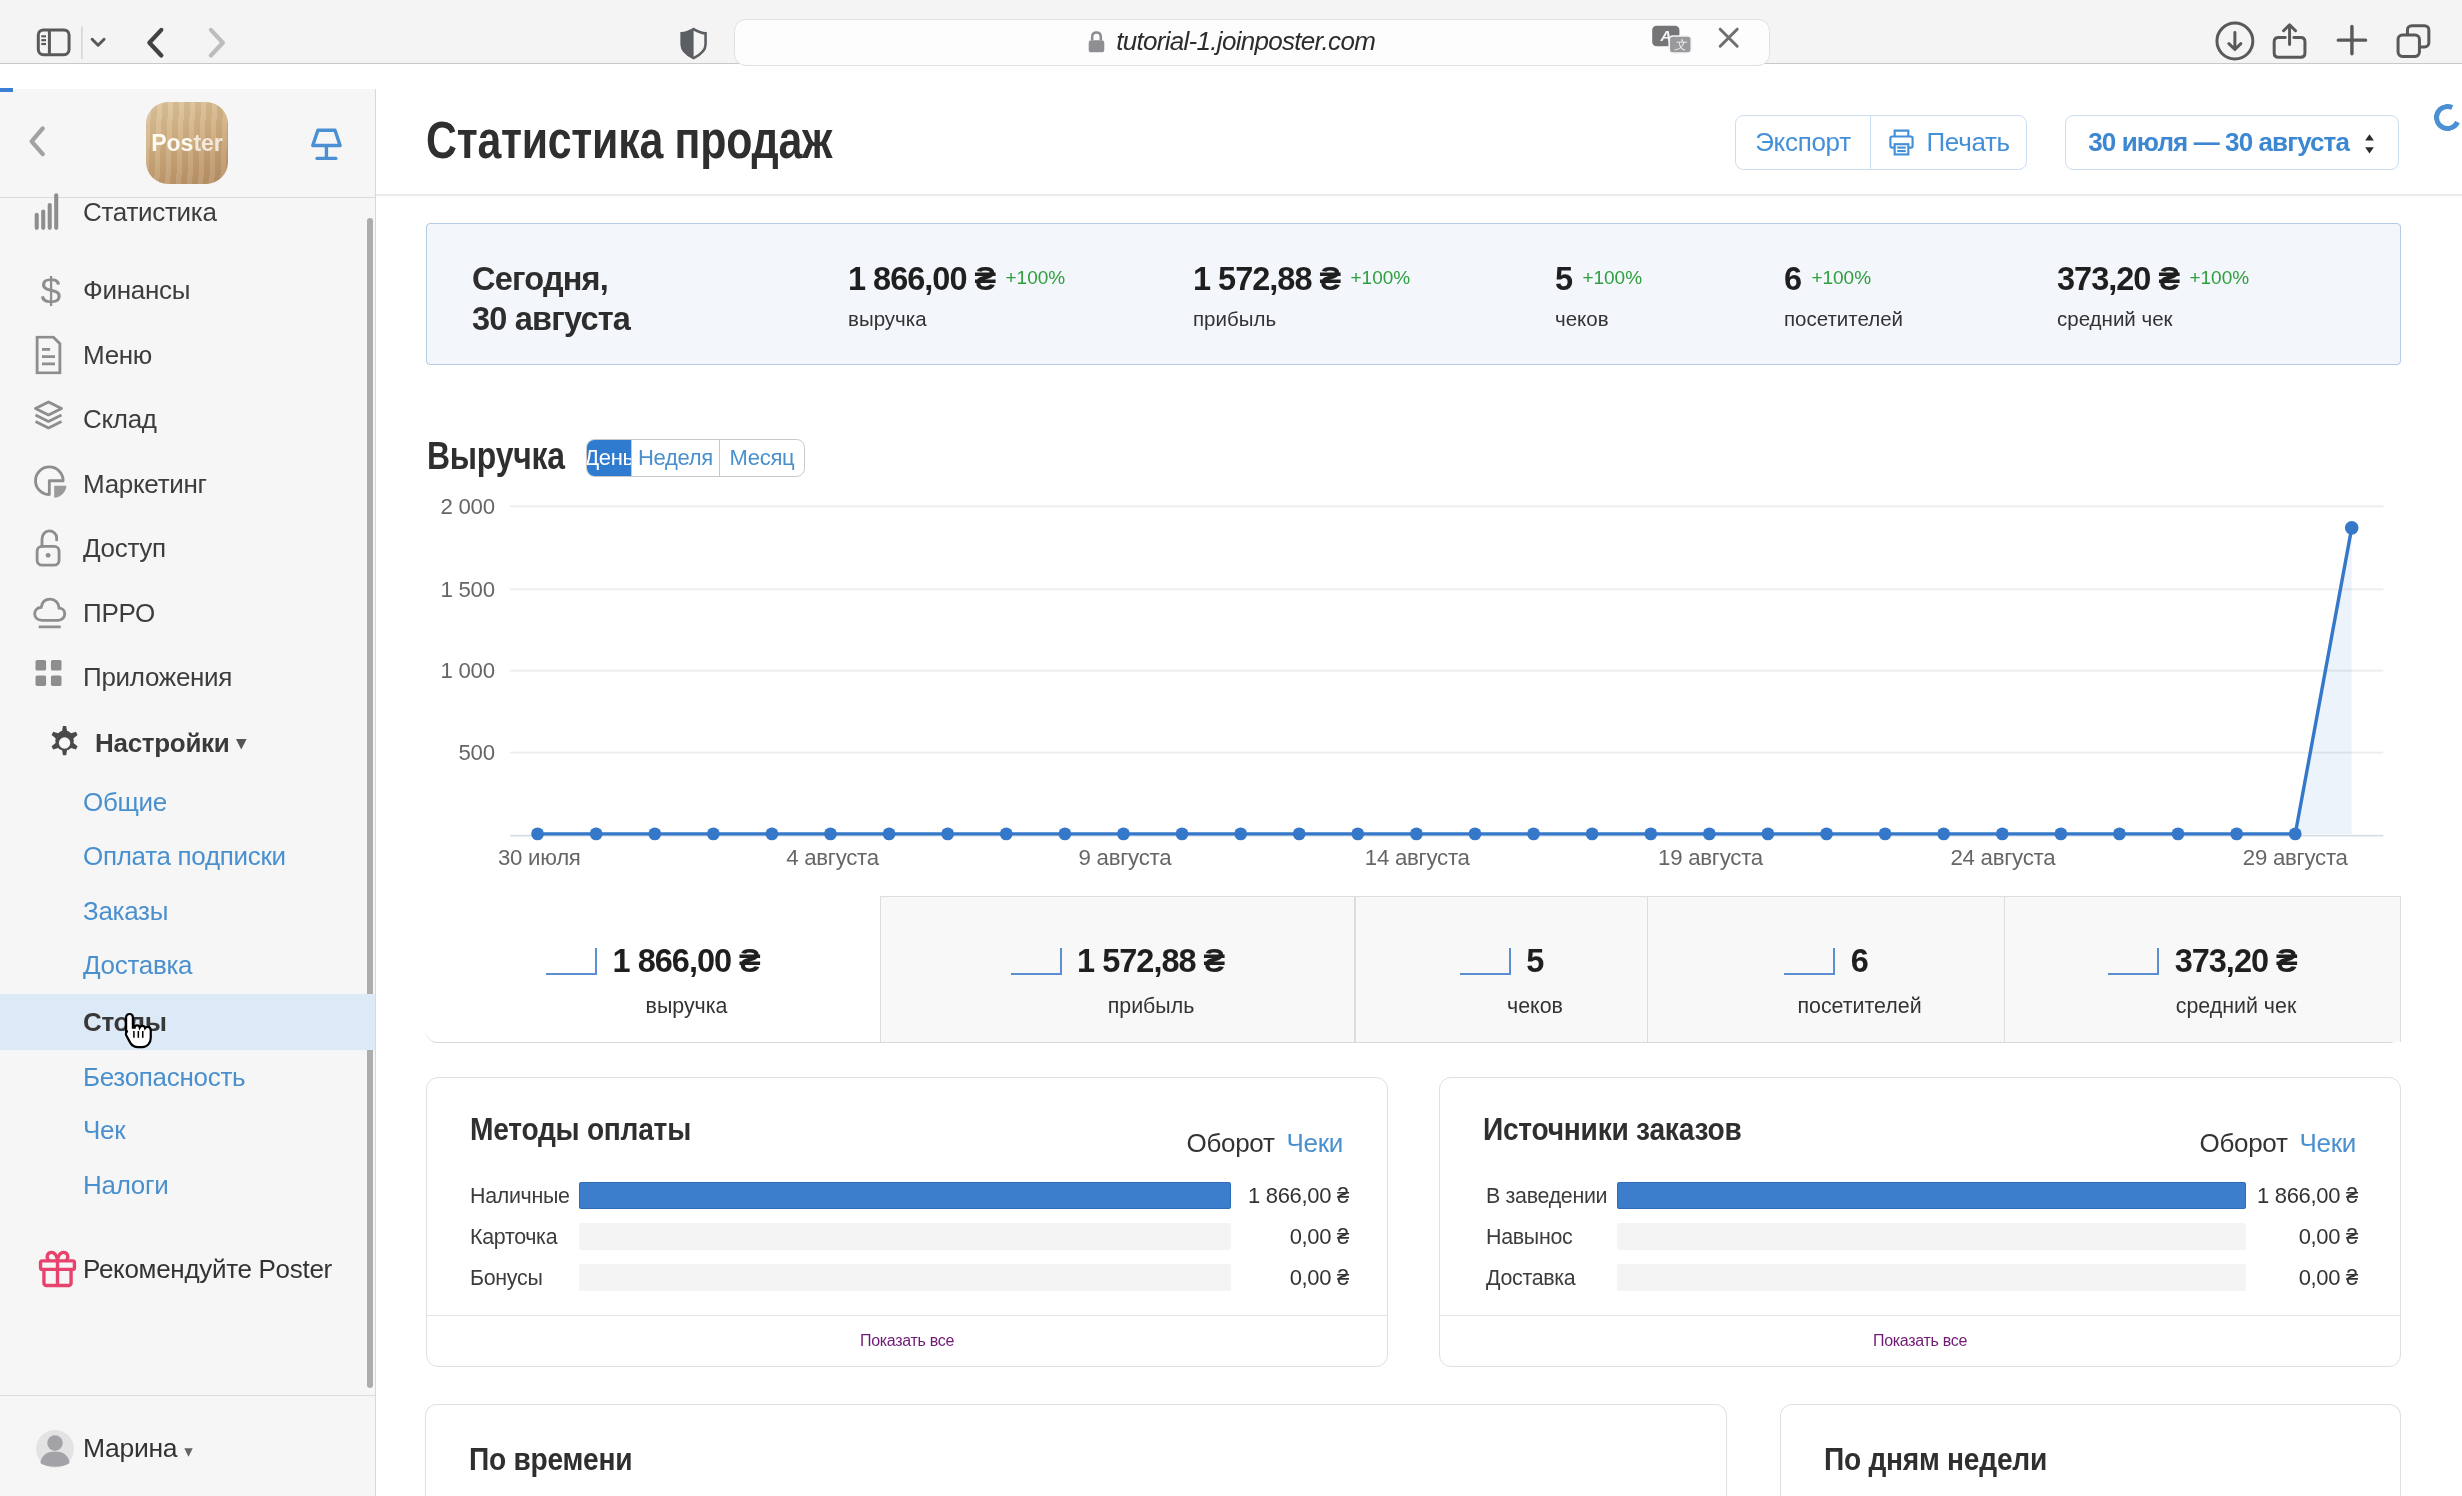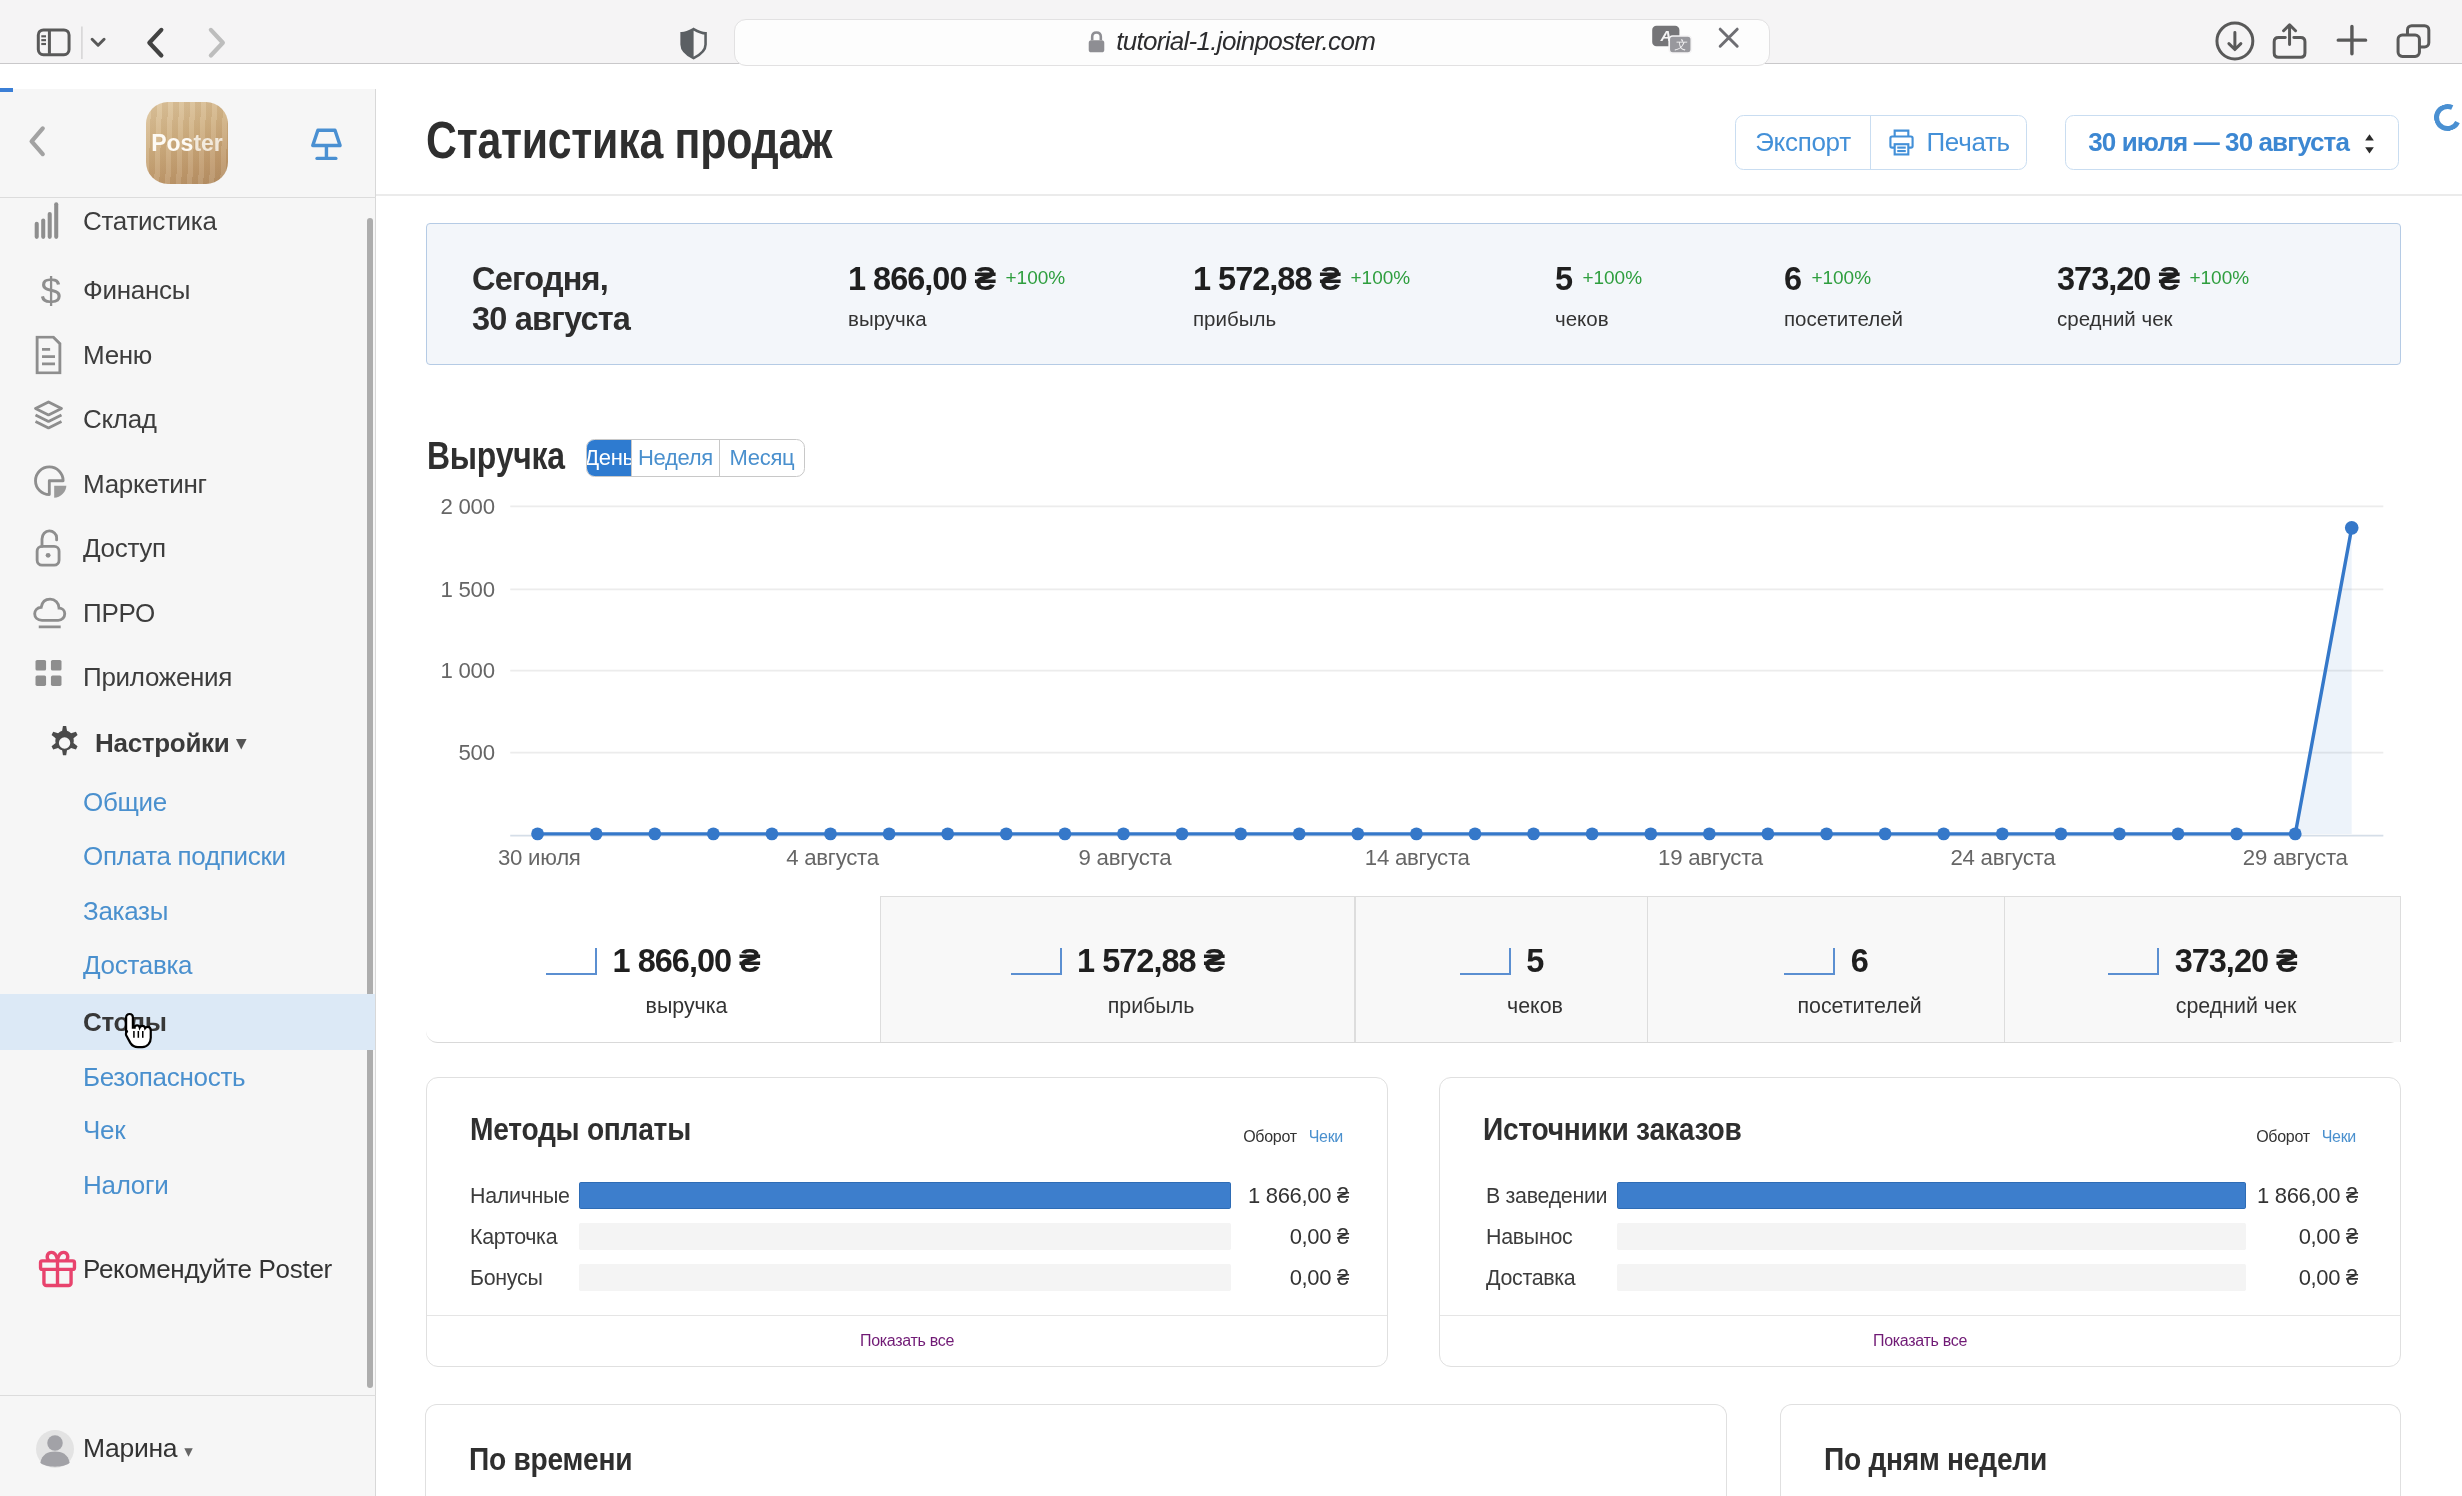--- a/index.html
+++ b/index.html
@@ -74,21 +74,21 @@
           border:0.9px solid #dddddd; border-bottom:none; }
   .tabc { position:absolute; top:51px; display:flex; flex-direction:column; align-items:center; }
   .trow { display:flex; align-items:flex-end; gap:15.4px; }
   .tval { font-size:32.5px; font-weight:bold; color:#1f1f1f; line-height:29px; letter-spacing:-1px; white-space:nowrap;}
   .tlab { font-size:21.4px; color:#333; margin-top:18px; letter-spacing:0;}
   .cicon { width:51px; height:27px; border-right:2.6px solid #5b8fd1; border-bottom:2.6px solid #5b8fd1; margin-bottom:0.9px;}
 
   
   .card { position:absolute; background:#fff; border:0.9px solid #e0e0e0; border-radius:12px; }
   .card h3 { position:absolute; left:43px; top:32.5px; font-size:32px; font-weight:bold; color:#2f2f2f; white-space:nowrap;}
-  .card .hdr { position:absolute; right:44px; top:50px; font-size:16px; color:#333; }
+  .card .hdr { position:absolute; right:44px; top:50px; font-size:26px; color:#333; }
   .card .hdr a { color:#4a90ce; text-decoration:none; margin-left:12px;}
   .prow { position:absolute; height:27px; }
   .plab { position:absolute; font-size:21.4px; color:#3c3c3c; top:50%; transform:translateY(-50%);}
   .pbar { position:absolute; height:27px; border-radius:1.7px; background:#f4f4f4; top:0;}
   .pbar.full { background:#3d7ecc; border:1.7px solid #2e6cb5; }
   .pval { position:absolute; font-size:22px; color:#333; top:50%; transform:translateY(-50%); white-space:nowrap;}
   .showall { position:absolute; left:0; bottom:0; width:100%; height:51px; border-top:0.9px solid #e5e5e5;
              display:flex; align-items:center; justify-content:center; font-size:16px; color:#701a75; }
   svg text { letter-spacing:-0.3px; }
 </style>
@@ -144,21 +144,21 @@
     <path d="M 50 46 L 37 61 L 50 76" stroke="#a2a2a2" stroke-width="5" stroke-linecap="round" stroke-linejoin="round"></path>
     <path d="M 366 66 L 372 48 L 392 48 L 398 66 Z" stroke="#4a90d2" stroke-width="4" stroke-linejoin="round"></path>
     <line x1="382" y1="66" x2="382" y2="80" stroke="#4a90d2" stroke-width="4"></line>
     <line x1="371" y1="81" x2="393" y2="81" stroke="#4a90d2" stroke-width="4" stroke-linecap="round"></line>
   </svg>
   <div class="logo">Pos<span>ter</span></div>
   <div class="sb-divider" style="top:108px;"></div>
   <div class="scrollbar"></div>
   <div id="hirow"></div>
   <div id="menuitems">
-      <div class="mitem" style="top:99px;">
+      <div class="mitem" style="top:90px;">
         <svg class="micon" width="39" height="39" viewBox="-3 -1 42 48">
           <g fill="#8e8e8e">
             <rect x="1" y="24" width="5" height="21" rx="2.5"></rect>
             <rect x="9" y="20" width="5" height="25" rx="2.5"></rect>
             <rect x="17" y="12" width="5" height="33" rx="2.5"></rect>
             <rect x="25" y="0" width="5" height="45" rx="2.5"></rect>
           </g>
         </svg>
         <div class="txt" style="">Статистика</div>
       </div>

